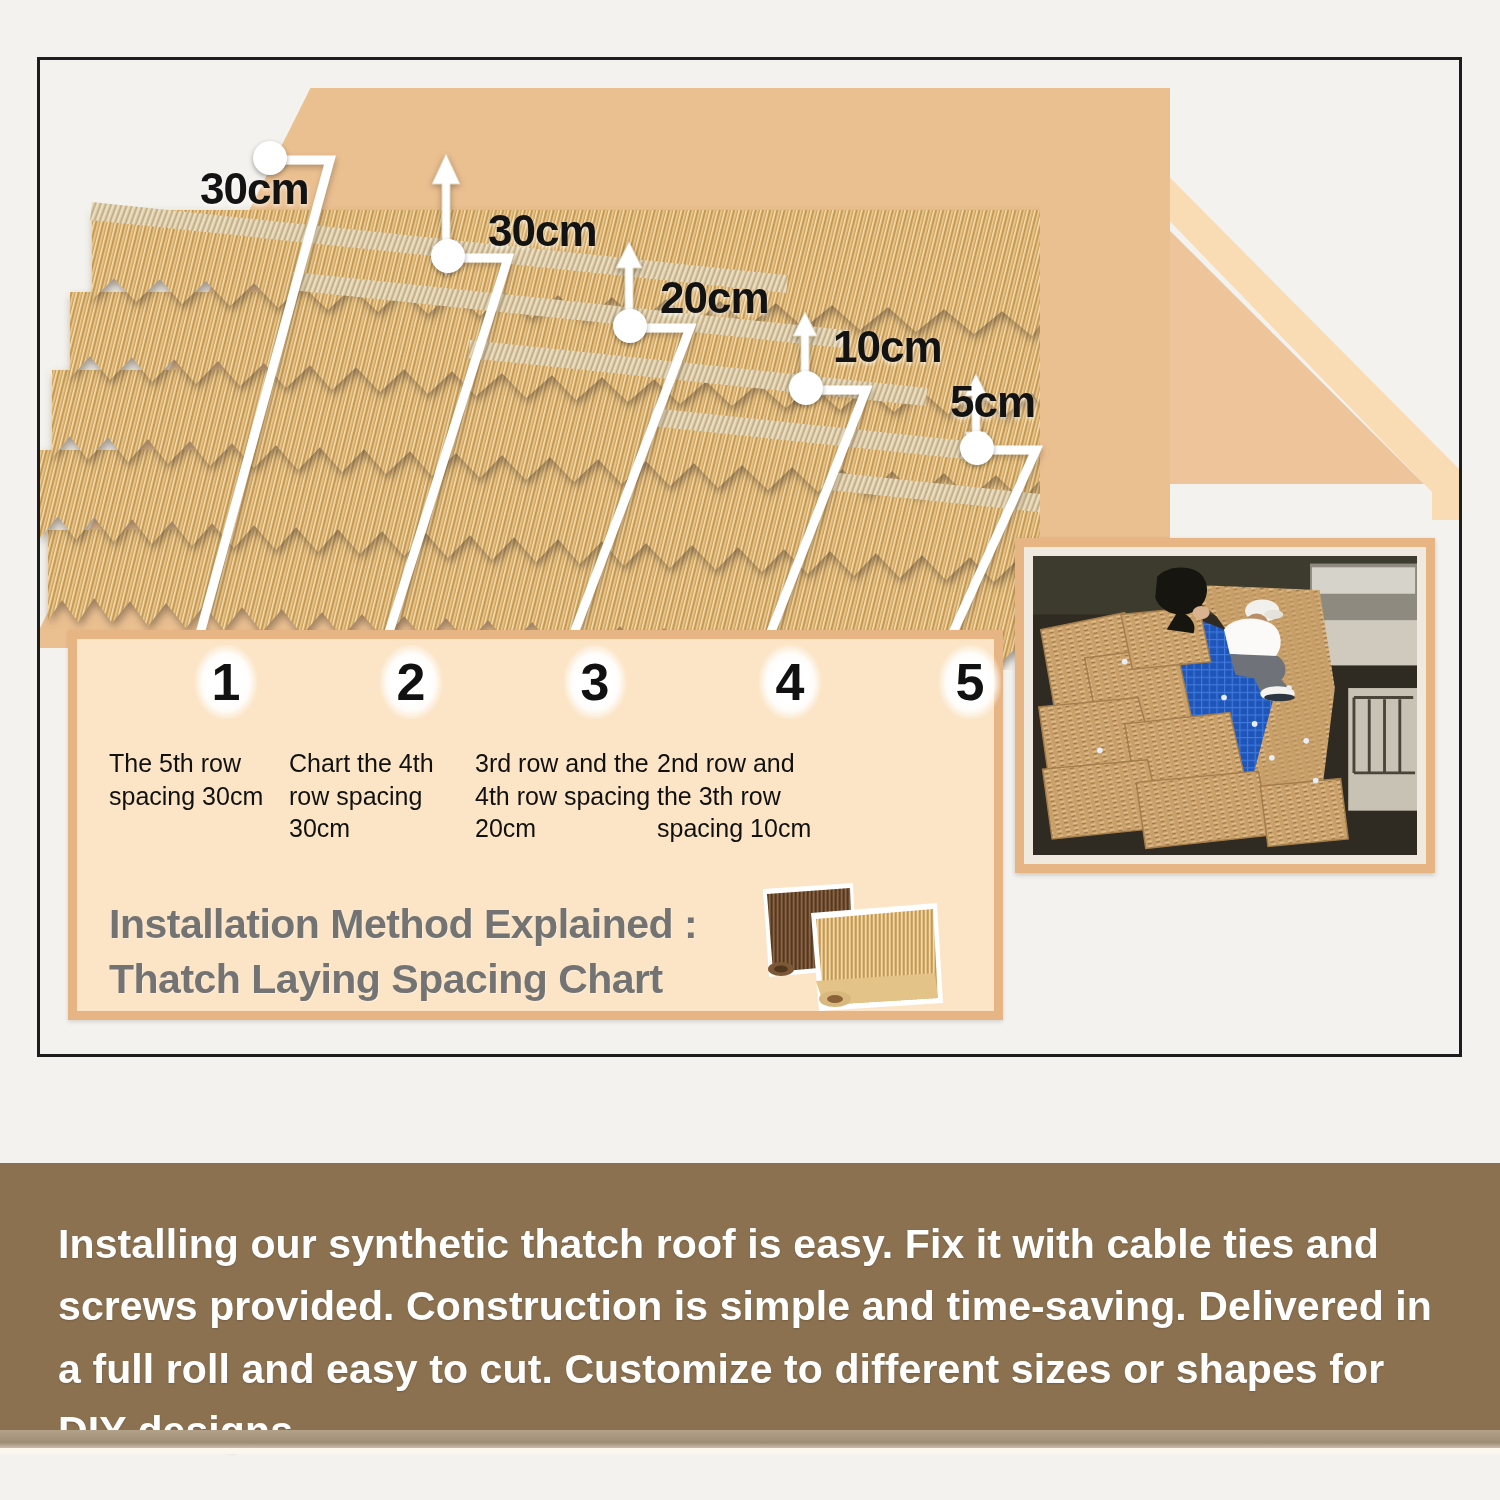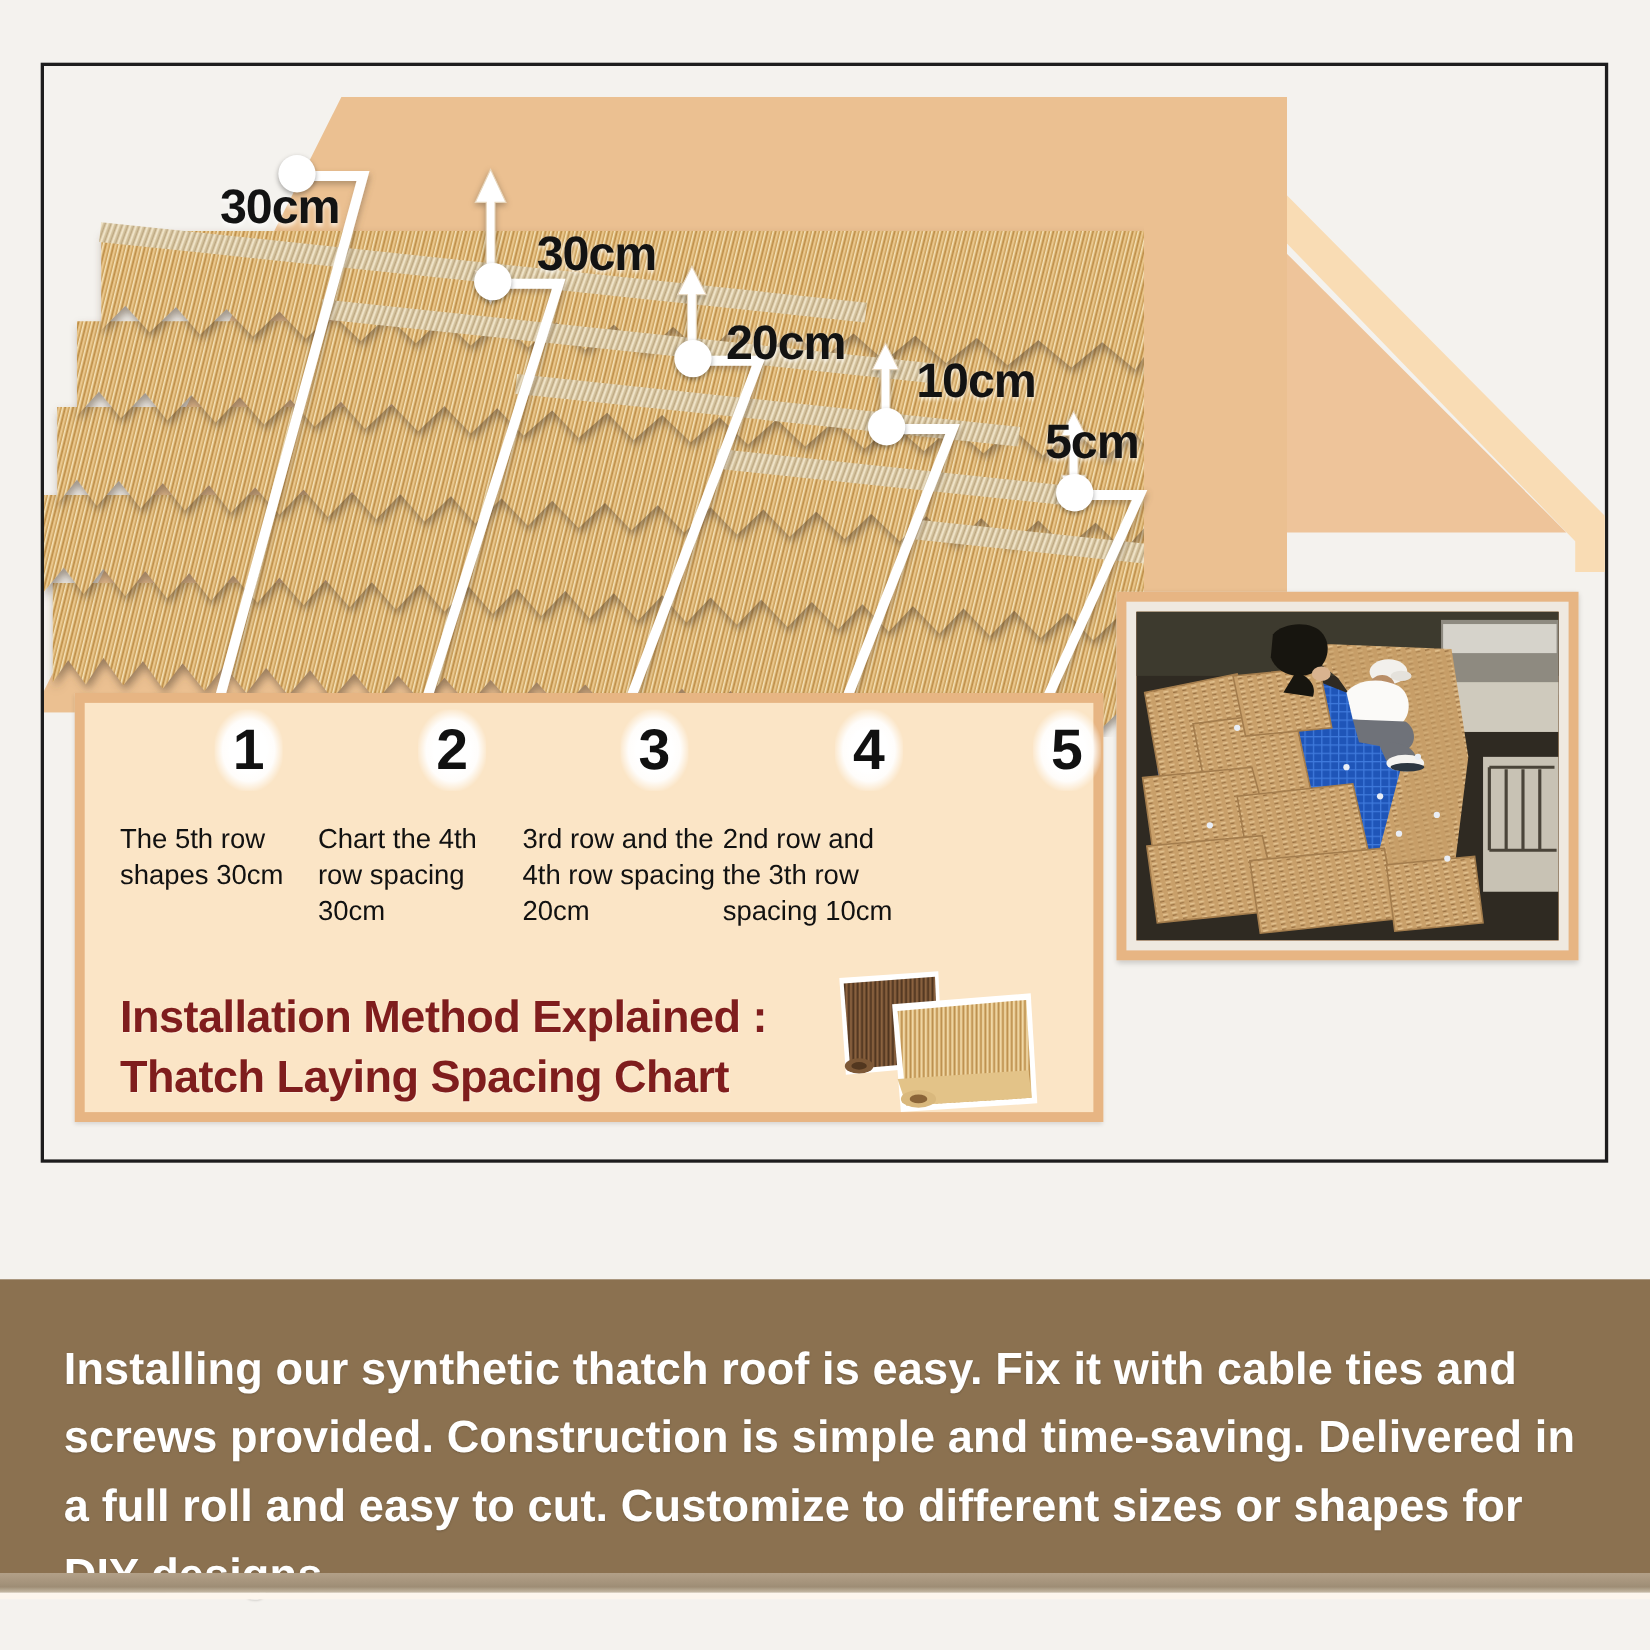--- a/index.html
+++ b/index.html
@@ -91,21 +91,21 @@
     position:absolute;
     top:108px;
     font-size:25px;line-height:1.30;
     color:#111;font-weight:400;
     width:176px;
   }
   #panel-title{
     position:absolute;
     left:32px;top:258px;
     font-size:41px;line-height:1.33;
-    font-weight:700;color:#7f1d1d;
+    font-weight:700;color:#737373;
     letter-spacing:-.5px;
     text-shadow:1px 1px 0 rgba(255,255,255,.35);
   }
 
   
   .bundles{position:absolute;left:676px;top:238px;width:235px;height:140px;}
 
   
   #photo-frame{
     position:absolute;
@@ -277,21 +277,21 @@
       <div class="cal-dot"></div>
     </div>
     <div class="cal-label" style="left:448px;top:146px">30cm</div>
 
     <svg class="cal-arrow" style="left:567px;top:178px;width:44px;height:108px" viewBox="0 0 44 108">
       <path d="M22,4 L35,30 L26,30 L26,78 L35,78 L22,104 L9,78 L18,78 L18,30 L9,30 Z" fill="#fff" stroke="#e7d6bc" stroke-width="1"></path>
     </svg>
     <div class="callout" style="left:573px;top:249px">
       <div class="cal-dot"></div>
     </div>
-    <div class="cal-label" style="left:620px;top:227px">20cm</div>
+    <div class="cal-label" style="left:620px;top:213px">20cm</div>
 
     <svg class="cal-arrow" style="left:744px;top:248px;width:42px;height:96px" viewBox="0 0 42 96">
       <path d="M21,4 L33,28 L25,28 L25,68 L33,68 L21,92 L9,68 L17,68 L17,28 L9,28 Z" fill="#fff" stroke="#e7d6bc" stroke-width="1"></path>
     </svg>
     <div class="callout" style="left:749px;top:311px">
       <div class="cal-dot"></div>
     </div>
     <div class="cal-label" style="left:793px;top:262px">10cm</div>
 
     <svg class="cal-arrow" style="left:916px;top:310px;width:40px;height:88px" viewBox="0 0 40 88">
@@ -303,21 +303,21 @@
     <div class="cal-label" style="left:910px;top:317px">5cm</div>
 
     <div id="panel">
 
       <div class="badge" style="left:118px">1</div>
       <div class="badge" style="left:303px">2</div>
       <div class="badge" style="left:487px">3</div>
       <div class="badge" style="left:682px">4</div>
       <div class="badge" style="left:862px">5</div>
 
-      <div class="step-text" style="left:32px">The 5th row shapes 30cm</div>
+      <div class="step-text" style="left:32px">The 5th row spacing 30cm</div>
       <div class="step-text" style="left:212px">Chart the 4th  row spacing 30cm</div>
       <div class="step-text" style="left:398px">3rd row and the 4th row spacing 20cm</div>
       <div class="step-text" style="left:580px">2nd row and the 3th row spacing 10cm</div>
 
       <div id="panel-title">
         <div>Installation Method Explained :</div>
         <div>Thatch Laying Spacing Chart</div>
       </div>
 
       <div class="bundles">

